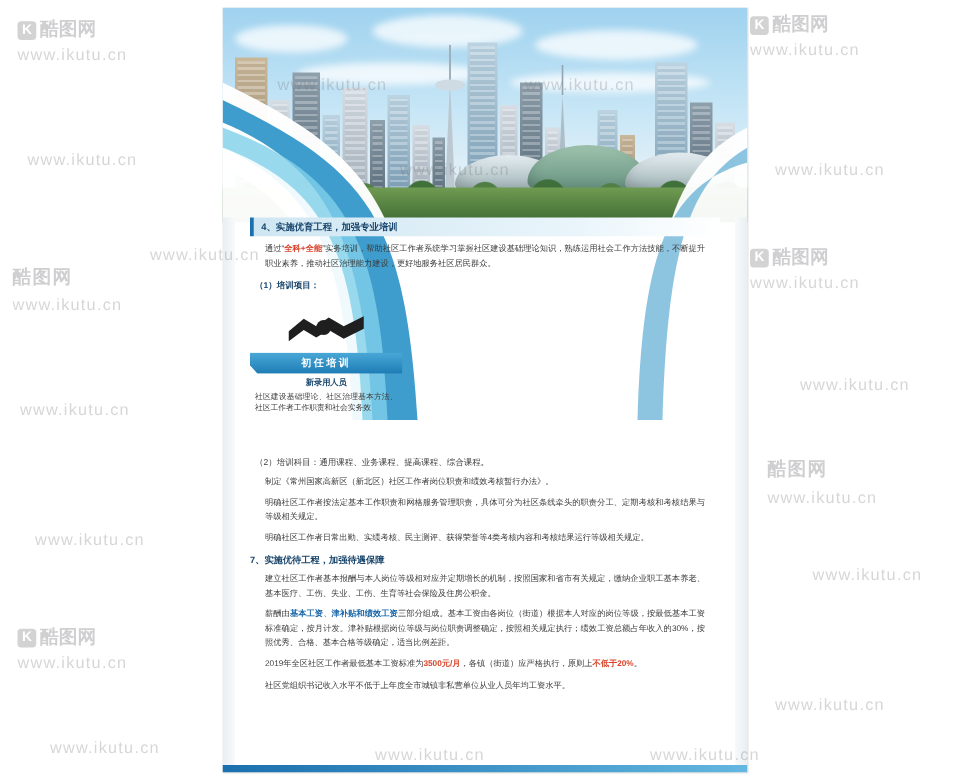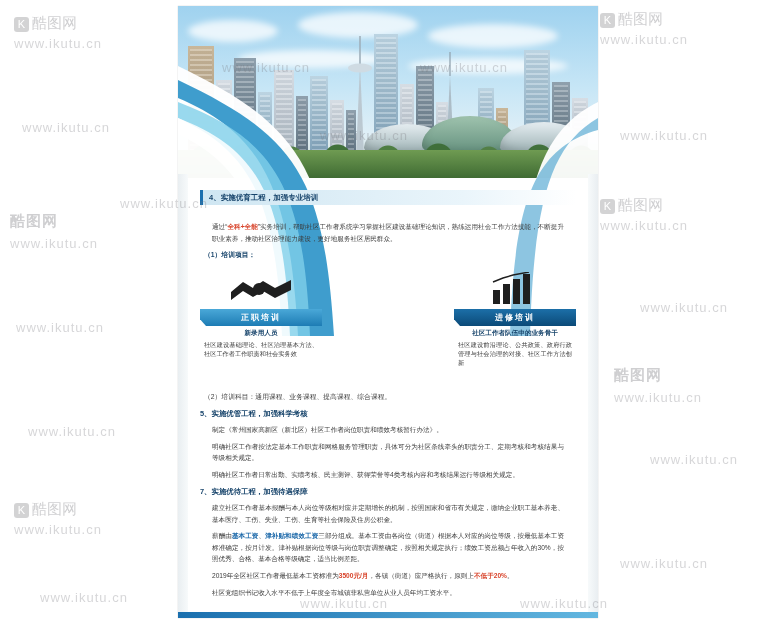--- a/index.html
+++ b/index.html
@@ -33,21 +33,21 @@
   .wm.big {
     font-size: 15px;
     font-weight: bold;
     color: rgba(110,110,115,0.33);
   }
   .wm-logo {
     position: absolute;
     white-space: nowrap;
     color: rgba(110,110,115,0.33);
     font-size: 15px;
-    font-weight: normal;
+    font-weight: bold;
   }
   .wm-logo .kbox {
     display: inline-block;
     background: rgba(120,120,125,0.33);
     color: #ffffff;
     width: 15px;
     height: 15px;
     line-height: 15px;
     text-align: center;
     border-radius: 3px;
@@ -135,21 +135,21 @@
   #content {
     position: absolute;
     left: 0;
     top: 168px;
     width: 420px;
     height: 444px;
     padding: 0;
   }
   .bar-head {
     position: relative;
-    margin: 16px 22px;
+    margin: 0 22px;
     height: 15px;
     background: linear-gradient(90deg,#cfe6f2,#eaf5fb 70%,#ffffff);
     border-left: 3px solid #1a6fae;
   }
   .bar-head span {
     position: absolute;
     left: 6px; top: 1px;
     font-size: 7.5px;
     font-weight: bold;
     color: #17446b;
@@ -335,45 +335,30 @@
 
     <div id="cols">
 
       <div class="col c1">
         <div class="icon-wrap">
           <svg width="64" height="34" viewBox="0 0 64 34">
             <path d="M2 20 L14 10 L24 16 L34 9 L46 16 L62 8 L62 18 L46 26 L34 19 L24 25 L14 19 L2 28 Z" fill="#1f1f1f"></path>
             <circle cx="30" cy="17" r="6" fill="#1f1f1f"></circle>
           </svg>
         </div>
-        <div class="ribbon light">正职培训</div>
+        <div class="ribbon light">初任培训</div>
         <div class="col-head">新录用人员</div>
         <div class="col-body">社区建设基础理论、社区治理基本方法、社区工作者工作职责和社会实务效</div>
       </div>
 
 
-      <div class="col c3">
-        <div class="icon-wrap">
-          <svg width="48" height="34" viewBox="0 0 48 34">
-            <rect x="2" y="18" width="7" height="14" fill="#1f1f1f"></rect>
-            <rect x="12" y="12" width="7" height="20" fill="#1f1f1f"></rect>
-            <rect x="22" y="7" width="7" height="25" fill="#1f1f1f"></rect>
-            <rect x="32" y="2" width="7" height="30" fill="#1f1f1f"></rect>
-            <path d="M2 10 L12 6 L22 3 L38 0" stroke="#1f1f1f" stroke-width="1.4" fill="none"></path>
-          </svg>
-        </div>
-        <div class="ribbon dark">进修培训</div>
-        <div class="col-head">社区工作者队伍中的业务骨干</div>
-        <div class="col-body">社区建设前沿理论、公共政策、政府行政管理与社会治理的对接、社区工作方法创新</div>
-      </div>
     </div>
 
     <div class="sub-label" style="font-weight:normal;color:#3b3b3b;margin-top:8px;">（2）培训科目：通用课程、业务课程、提高课程、综合课程。</div>
 
-    <div class="sec-title">5、实施优管工程，加强科学考核</div>
     <p class="para">制定《常州国家高新区（新北区）社区工作者岗位职责和绩效考核暂行办法》。</p>
     <p class="para">明确社区工作者按法定基本工作职责和网格服务管理职责，具体可分为社区条线牵头的职责分工、定期考核和考核结果与等级相关规定。</p>
     <p class="para">明确社区工作者日常出勤、实绩考核、民主测评、获得荣誉等4类考核内容和考核结果运行等级相关规定。</p>
 
     <div class="sec-title">7、实施优待工程，加强待遇保障</div>
     <p class="para">建立社区工作者基本报酬与本人岗位等级相对应并定期增长的机制，按照国家和省市有关规定，缴纳企业职工基本养老、基本医疗、工伤、失业、工伤、生育等社会保险及住房公积金。</p>
     <p class="para">
       薪酬由<span class="hl-blue">基本工资</span>、<span class="hl-blue">津补贴和绩效工资</span>三部分组成。基本工资由各岗位（街道）根据本人对应的岗位等级，按最低基本工资标准确定，按月计发。津补贴根据岗位等级与岗位职责调整确定，按照相关规定执行；绩效工资总额占年收入的30%，按照优秀、合格、基本合格等级确定，适当比例差距。
     </p>
     <p class="para">

